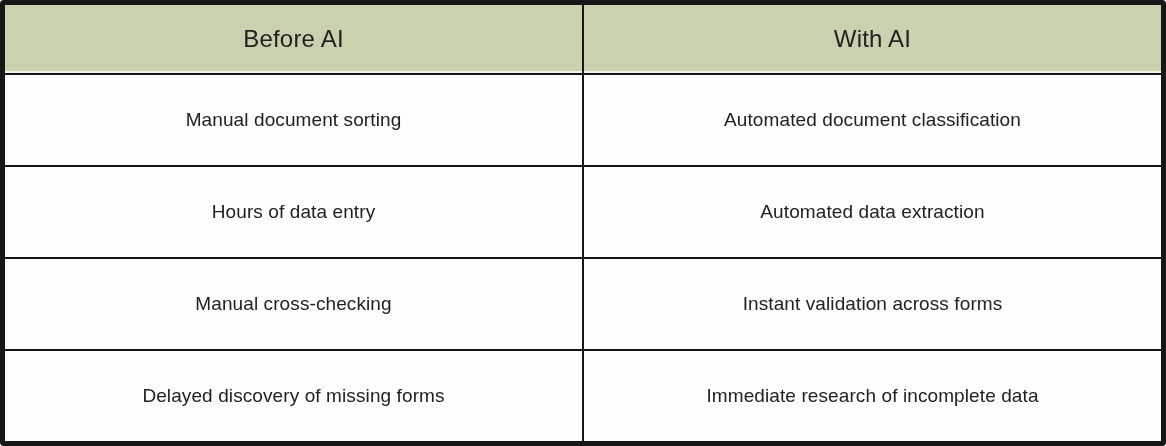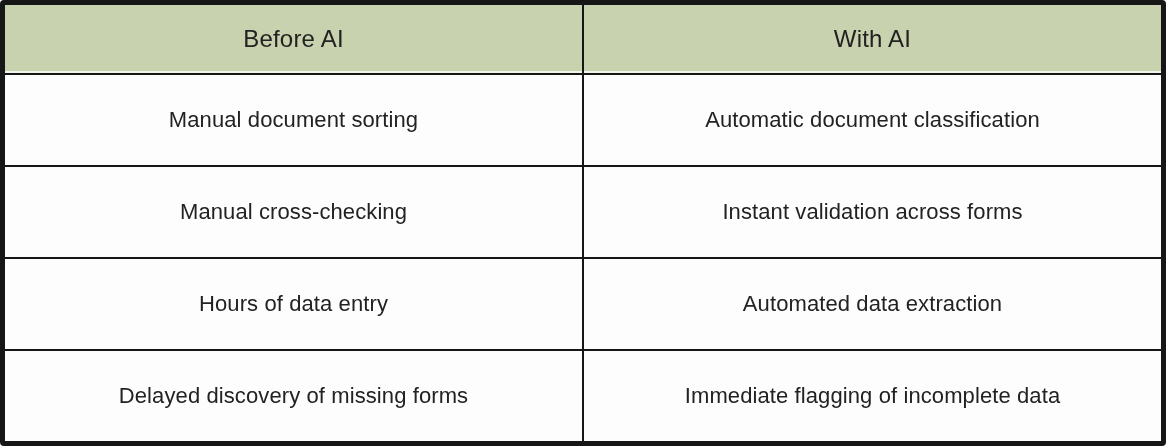--- a/index.html
+++ b/index.html
@@ -35,21 +35,21 @@
     background: #c9d2ae;
     
     box-shadow: inset 0 -2px 0 #f2f3ea;
     font-size: 24px;
     font-weight: 400;
     height: 68px;
     letter-spacing: 0.2px;
   }
   table.compare tbody td {
     background: #fdfdfd;
-    font-size: 22px;
+    font-size: 19px;
     font-weight: 400;
     letter-spacing: 0.1px;
   }
 </style>
 </head>
 <body>
 
 <div class="table-frame">
   <table class="compare">
     <colgroup>
@@ -58,29 +58,29 @@
     </colgroup>
     <thead>
       <tr>
         <th>Before AI</th>
         <th>With AI</th>
       </tr>
     </thead>
     <tbody>
       <tr>
         <td>Manual document sorting</td>
-        <td>Automatic document classification</td>
+        <td>Automated document classification</td>
+      </tr>
+      <tr>
+        <td>Hours of data entry</td>
+        <td>Automated data extraction</td>
       </tr>
       <tr>
         <td>Manual cross-checking</td>
         <td>Instant validation across forms</td>
       </tr>
       <tr>
-        <td>Hours of data entry</td>
-        <td>Automated data extraction</td>
-      </tr>
-      <tr>
         <td>Delayed discovery of missing forms</td>
-        <td>Immediate flagging of incomplete data</td>
+        <td>Immediate research of incomplete data</td>
       </tr>
     </tbody>
   </table>
 </div>
 
 </body></html>

